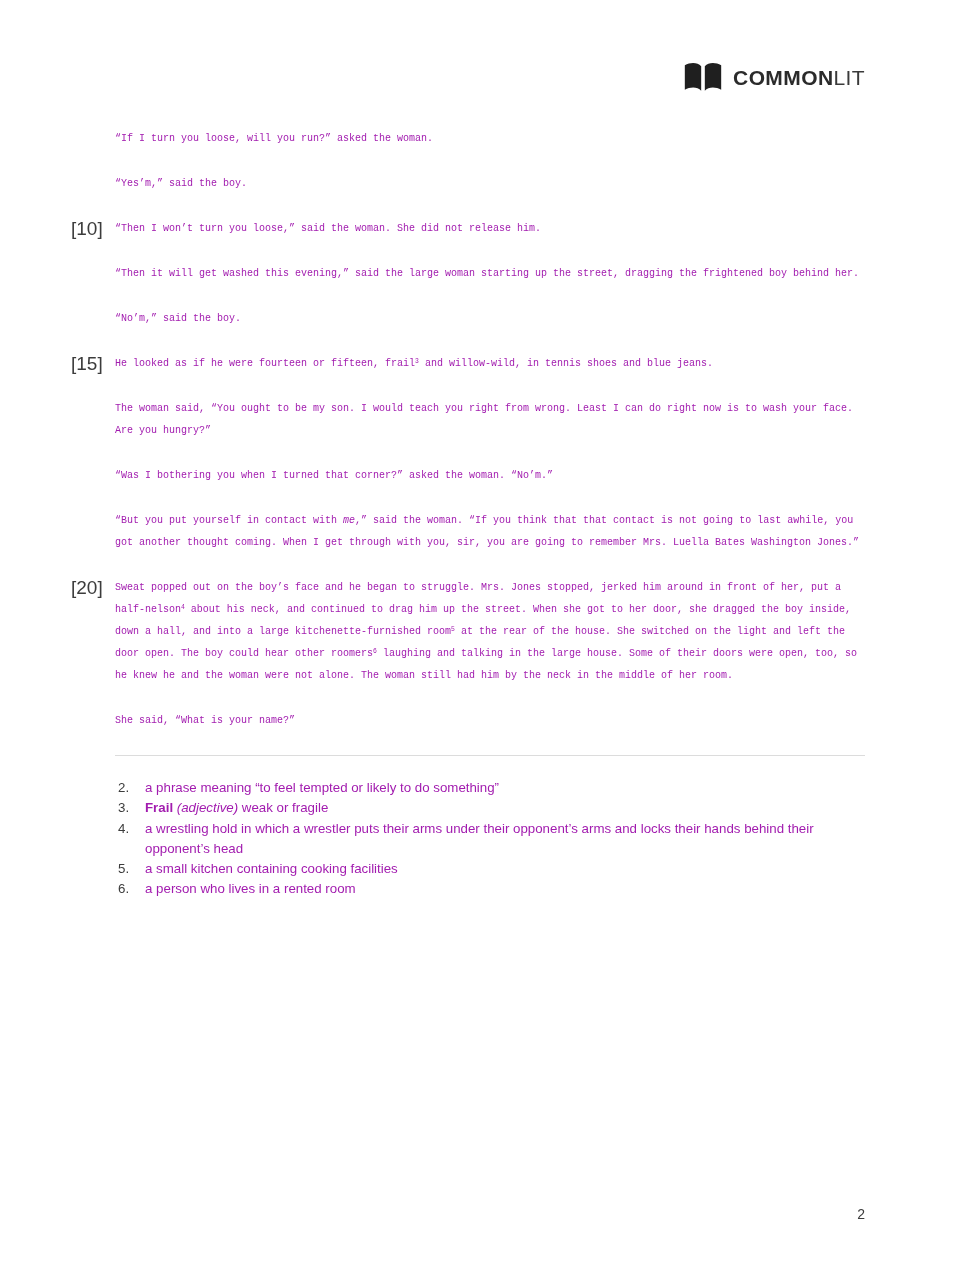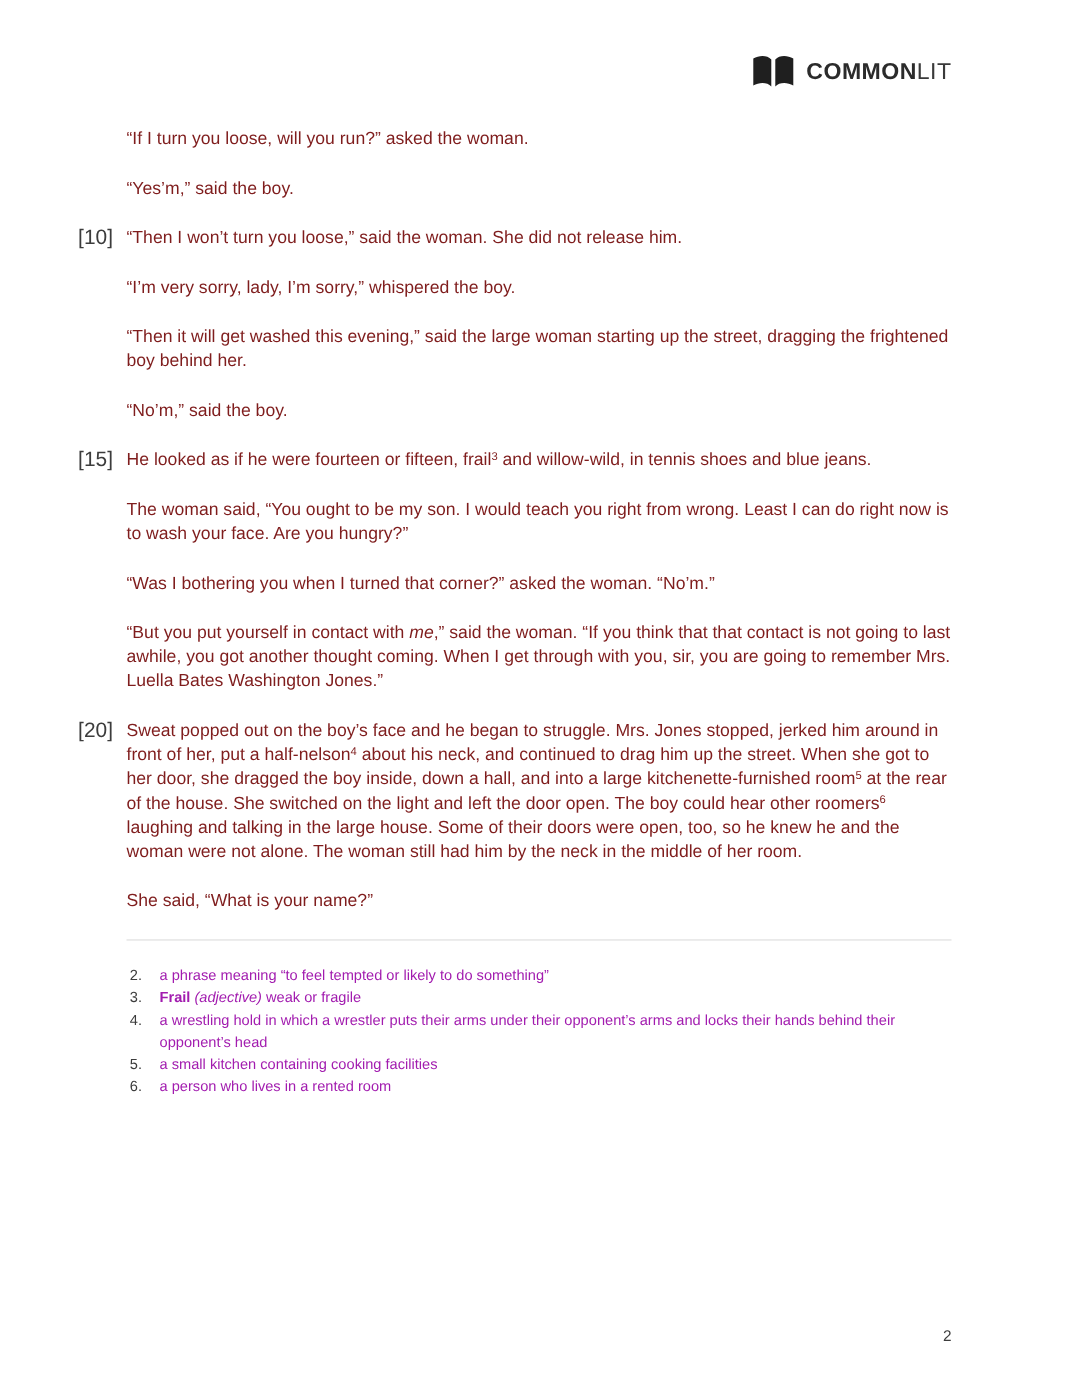--- a/index.html
+++ b/index.html
@@ -13,21 +13,21 @@
     height: 1266px;
     background: #ffffff;
     font-family: "Liberation Sans", sans-serif;
     color: #3c3c3c;
     overflow: hidden;
   }
   
   .header {
     display: flex;
     justify-content: flex-end;
-    padding: 48px 114px 0 0;
+    padding: 60px 114px 0 0;
     height: 36px;
   }
   .logo {
     display: flex;
     align-items: center;
     gap: 10px;
   }
   .logo-icon svg { display: block; }
   .logo-text {
     font-size: 21px;
@@ -50,23 +50,24 @@
   .para-num {
     position: absolute;
     left: -44px;
     top: 0;
     font-size: 19px;
     line-height: 22px;
     color: #3c3c3c;
   }
   .para-text {
     margin: 0;
-    font-size: 16px;
+    font-size: 10px;
     line-height: 22px;
-    color: #7f1d1d;
+    color: #a21caf;
+    font-family: Liberation Mono, monospace;
   }
   sup {
     font-size: 0.64em;
     line-height: 0;
     vertical-align: baseline;
     position: relative;
     top: -0.45em;
   }
   .seg-em { font-style: italic; }
   .seg-b  { font-weight: 700; }
@@ -127,23 +128,20 @@
           <p class="para-text">“If I turn you loose, will you run?” asked the woman.</p>
         </div>
         <div class="para-row">
           <p class="para-text">“Yes’m,” said the boy.</p>
         </div>
         <div class="para-row">
           <span class="para-num">[10]</span>
           <p class="para-text">“Then I won’t turn you loose,” said the woman. She did not release him.</p>
         </div>
         <div class="para-row">
-          <p class="para-text">“I’m very sorry, lady, I’m sorry,” whispered the boy.</p>
-        </div>
-        <div class="para-row">
           <p class="para-text">“Then it will get washed this evening,” said the large woman starting up the street, dragging the frightened boy behind her.</p>
         </div>
         <div class="para-row">
           <p class="para-text">“No’m,” said the boy.</p>
         </div>
         <div class="para-row">
           <span class="para-num">[15]</span>
           <p class="para-text">He looked as if he were fourteen or fifteen, frail<sup>3</sup> and willow-wild, in tennis shoes and blue jeans.</p>
         </div>
         <div class="para-row">

